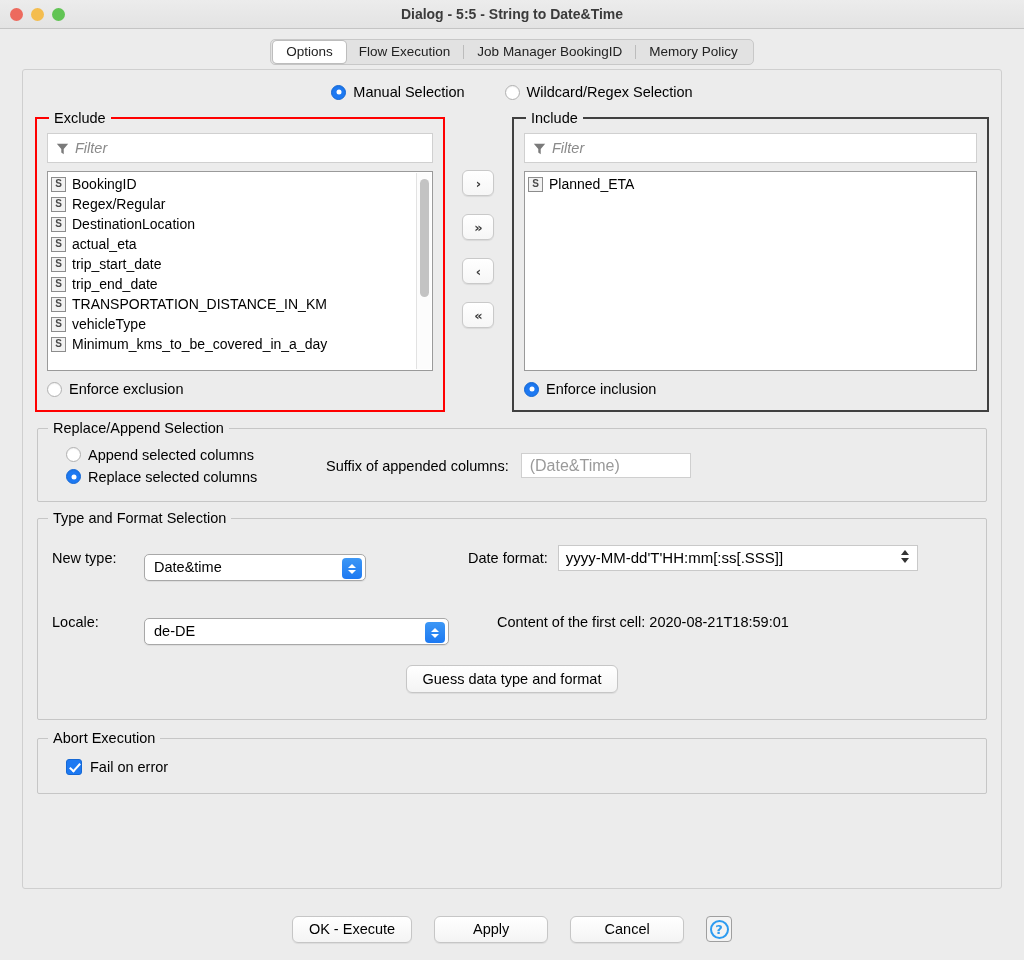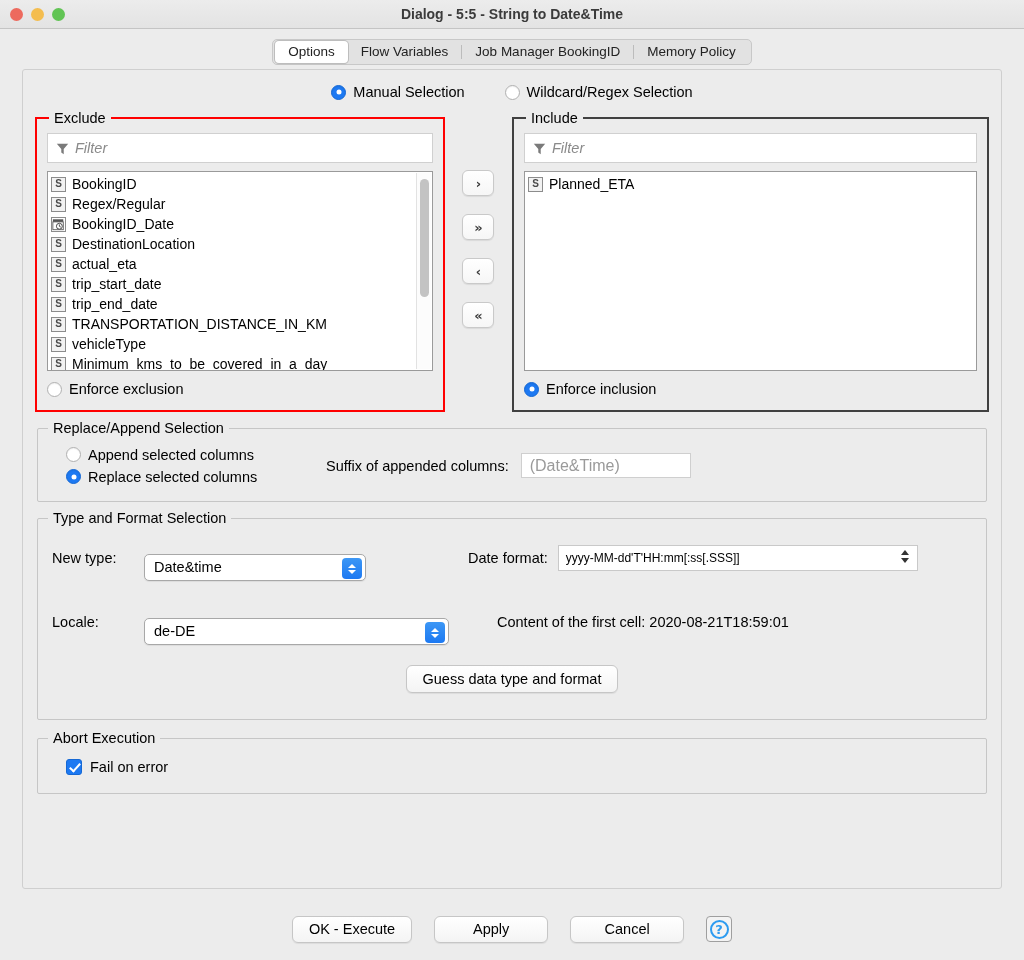--- a/index.html
+++ b/index.html
@@ -204,21 +204,21 @@
     align-items: center; justify-content: center; gap: 2px;
   }
   .stepper .car { width: 0; height: 0; border-left: 4px solid transparent; border-right: 4px solid transparent; }
   .stepper .up { border-bottom: 4px solid #fff; }
   .stepper .dn { border-top: 4px solid #fff; }
 
   
   .pcombo {
     position: relative; background: #fff; border: 1px solid #c9c9c9;
     height: 26px; line-height: 24px; padding: 0 28px 0 7px;
-    font-size: 12px; white-space: nowrap;
+    font-size: 15px; white-space: nowrap;
   }
   .pcombo .pst {
     position: absolute; right: 8px; top: 4px;
     display: flex; flex-direction: column; gap: 3px; align-items: center;
   }
   .pcombo .car { width: 0; height: 0; border-left: 4px solid transparent; border-right: 4px solid transparent; }
   .pcombo .up { border-bottom: 5px solid #333; }
   .pcombo .dn { border-top: 5px solid #333; }
 
   .pillbtn {
@@ -256,21 +256,21 @@
     <div class="light red"></div>
     <div class="light yellow"></div>
     <div class="light green"></div>
   </div>
   <div class="win-title">Dialog - 5:5 - String to Date&amp;Time</div>
 </div>
 
 <div class="tabbar">
   <div class="tabtrack">
     <div class="tab active">Options</div>
-    <div class="tab">Flow Variables</div>
+    <div class="tab">Flow Execution</div>
     <div class="tabsep"></div>
     <div class="tab">Job Manager BookingID</div>
     <div class="tabsep"></div>
     <div class="tab">Memory Policy</div>
   </div>
 </div>
 
 <div class="panel">
 
   <div class="mode-row">
@@ -298,31 +298,20 @@
 
       <div class="listbox">
         <div class="listinner">
           <div class="litem">
             <span class="tico">S</span>
             <span>BookingID</span>
           </div>
           <div class="litem">
             <span class="tico">S</span>
             <span>Regex/Regular</span>
-          </div>
-          <div class="litem">
-            <span class="tico date">
-              <svg viewBox="0 0 15 15" width="13" height="13">
-                <rect x="1" y="1.5" width="12" height="3" fill="#555"></rect>
-                <rect x="1" y="4.5" width="12" height="9" fill="#fff" stroke="#555" stroke-width="1"></rect>
-                <circle cx="8.5" cy="9.5" r="3.4" fill="#fff" stroke="#333" stroke-width="1"></circle>
-                <path d="M8.5 7.4 V9.6 L10.2 10.5" stroke="#333" stroke-width="1" fill="none"></path>
-              </svg>
-            </span>
-            <span>BookingID_Date</span>
           </div>
           <div class="litem">
             <span class="tico">S</span>
             <span>DestinationLocation</span>
           </div>
           <div class="litem">
             <span class="tico">S</span>
             <span>actual_eta</span>
           </div>
           <div class="litem">

